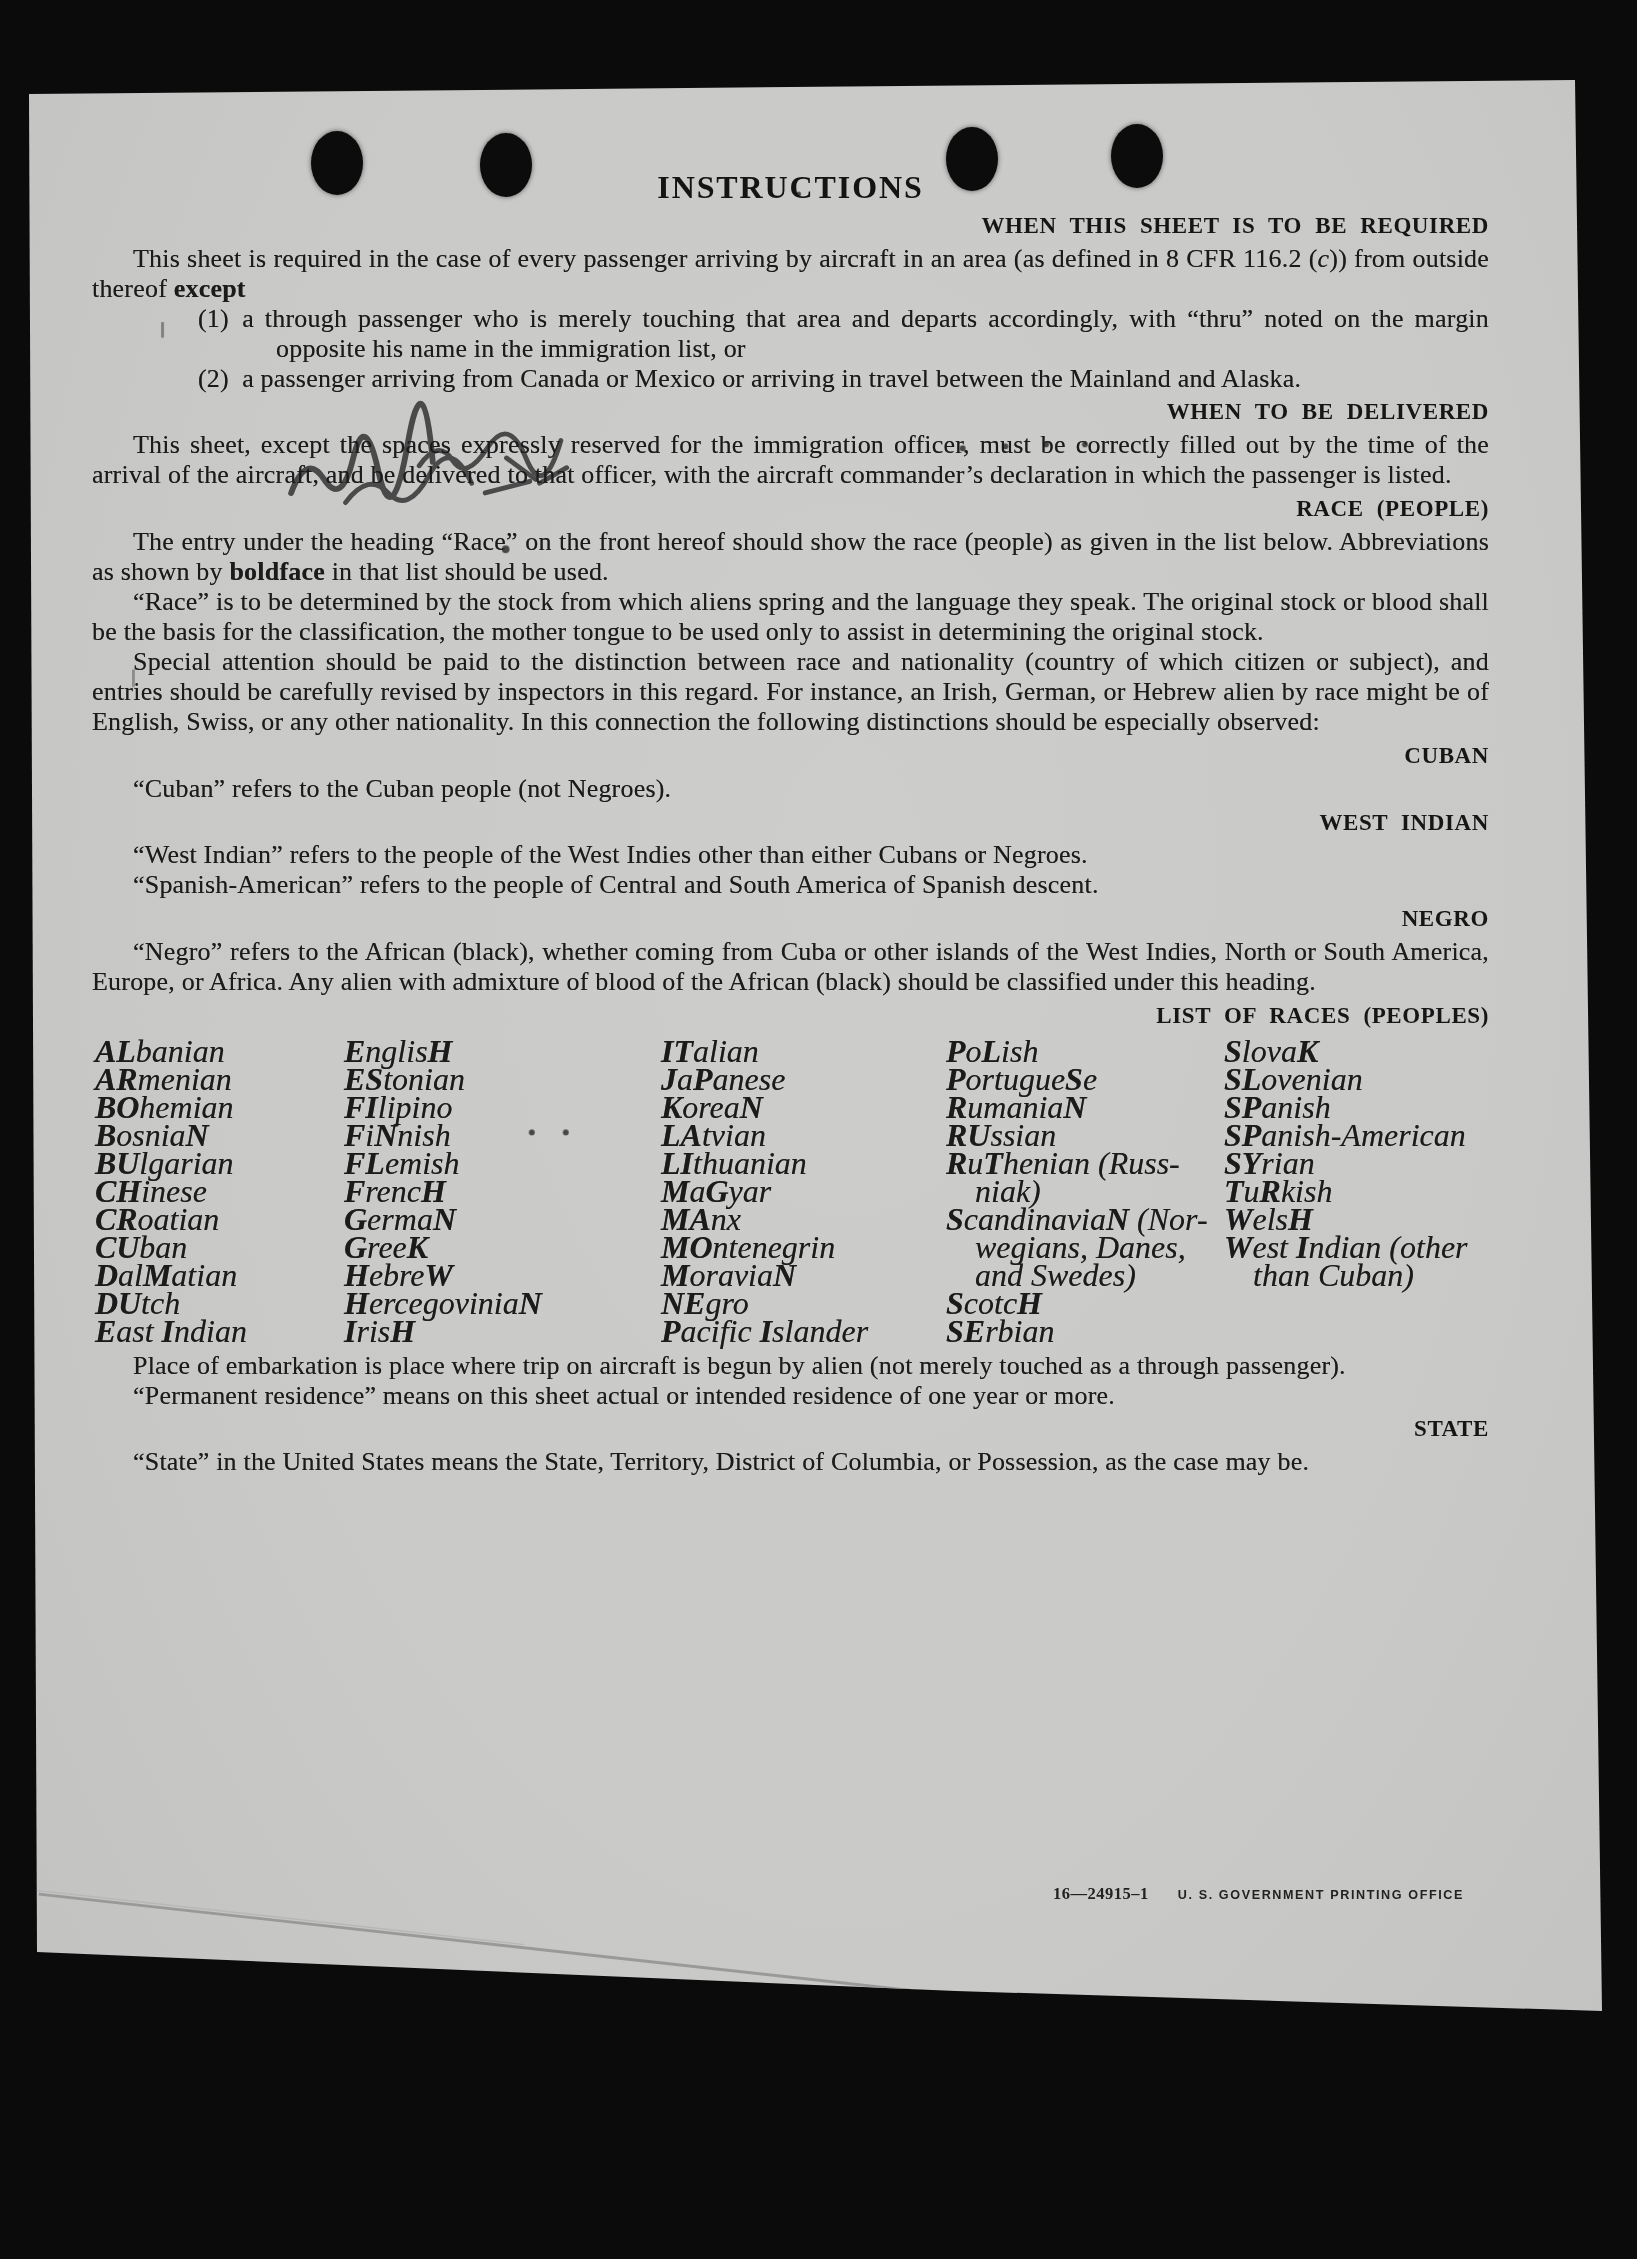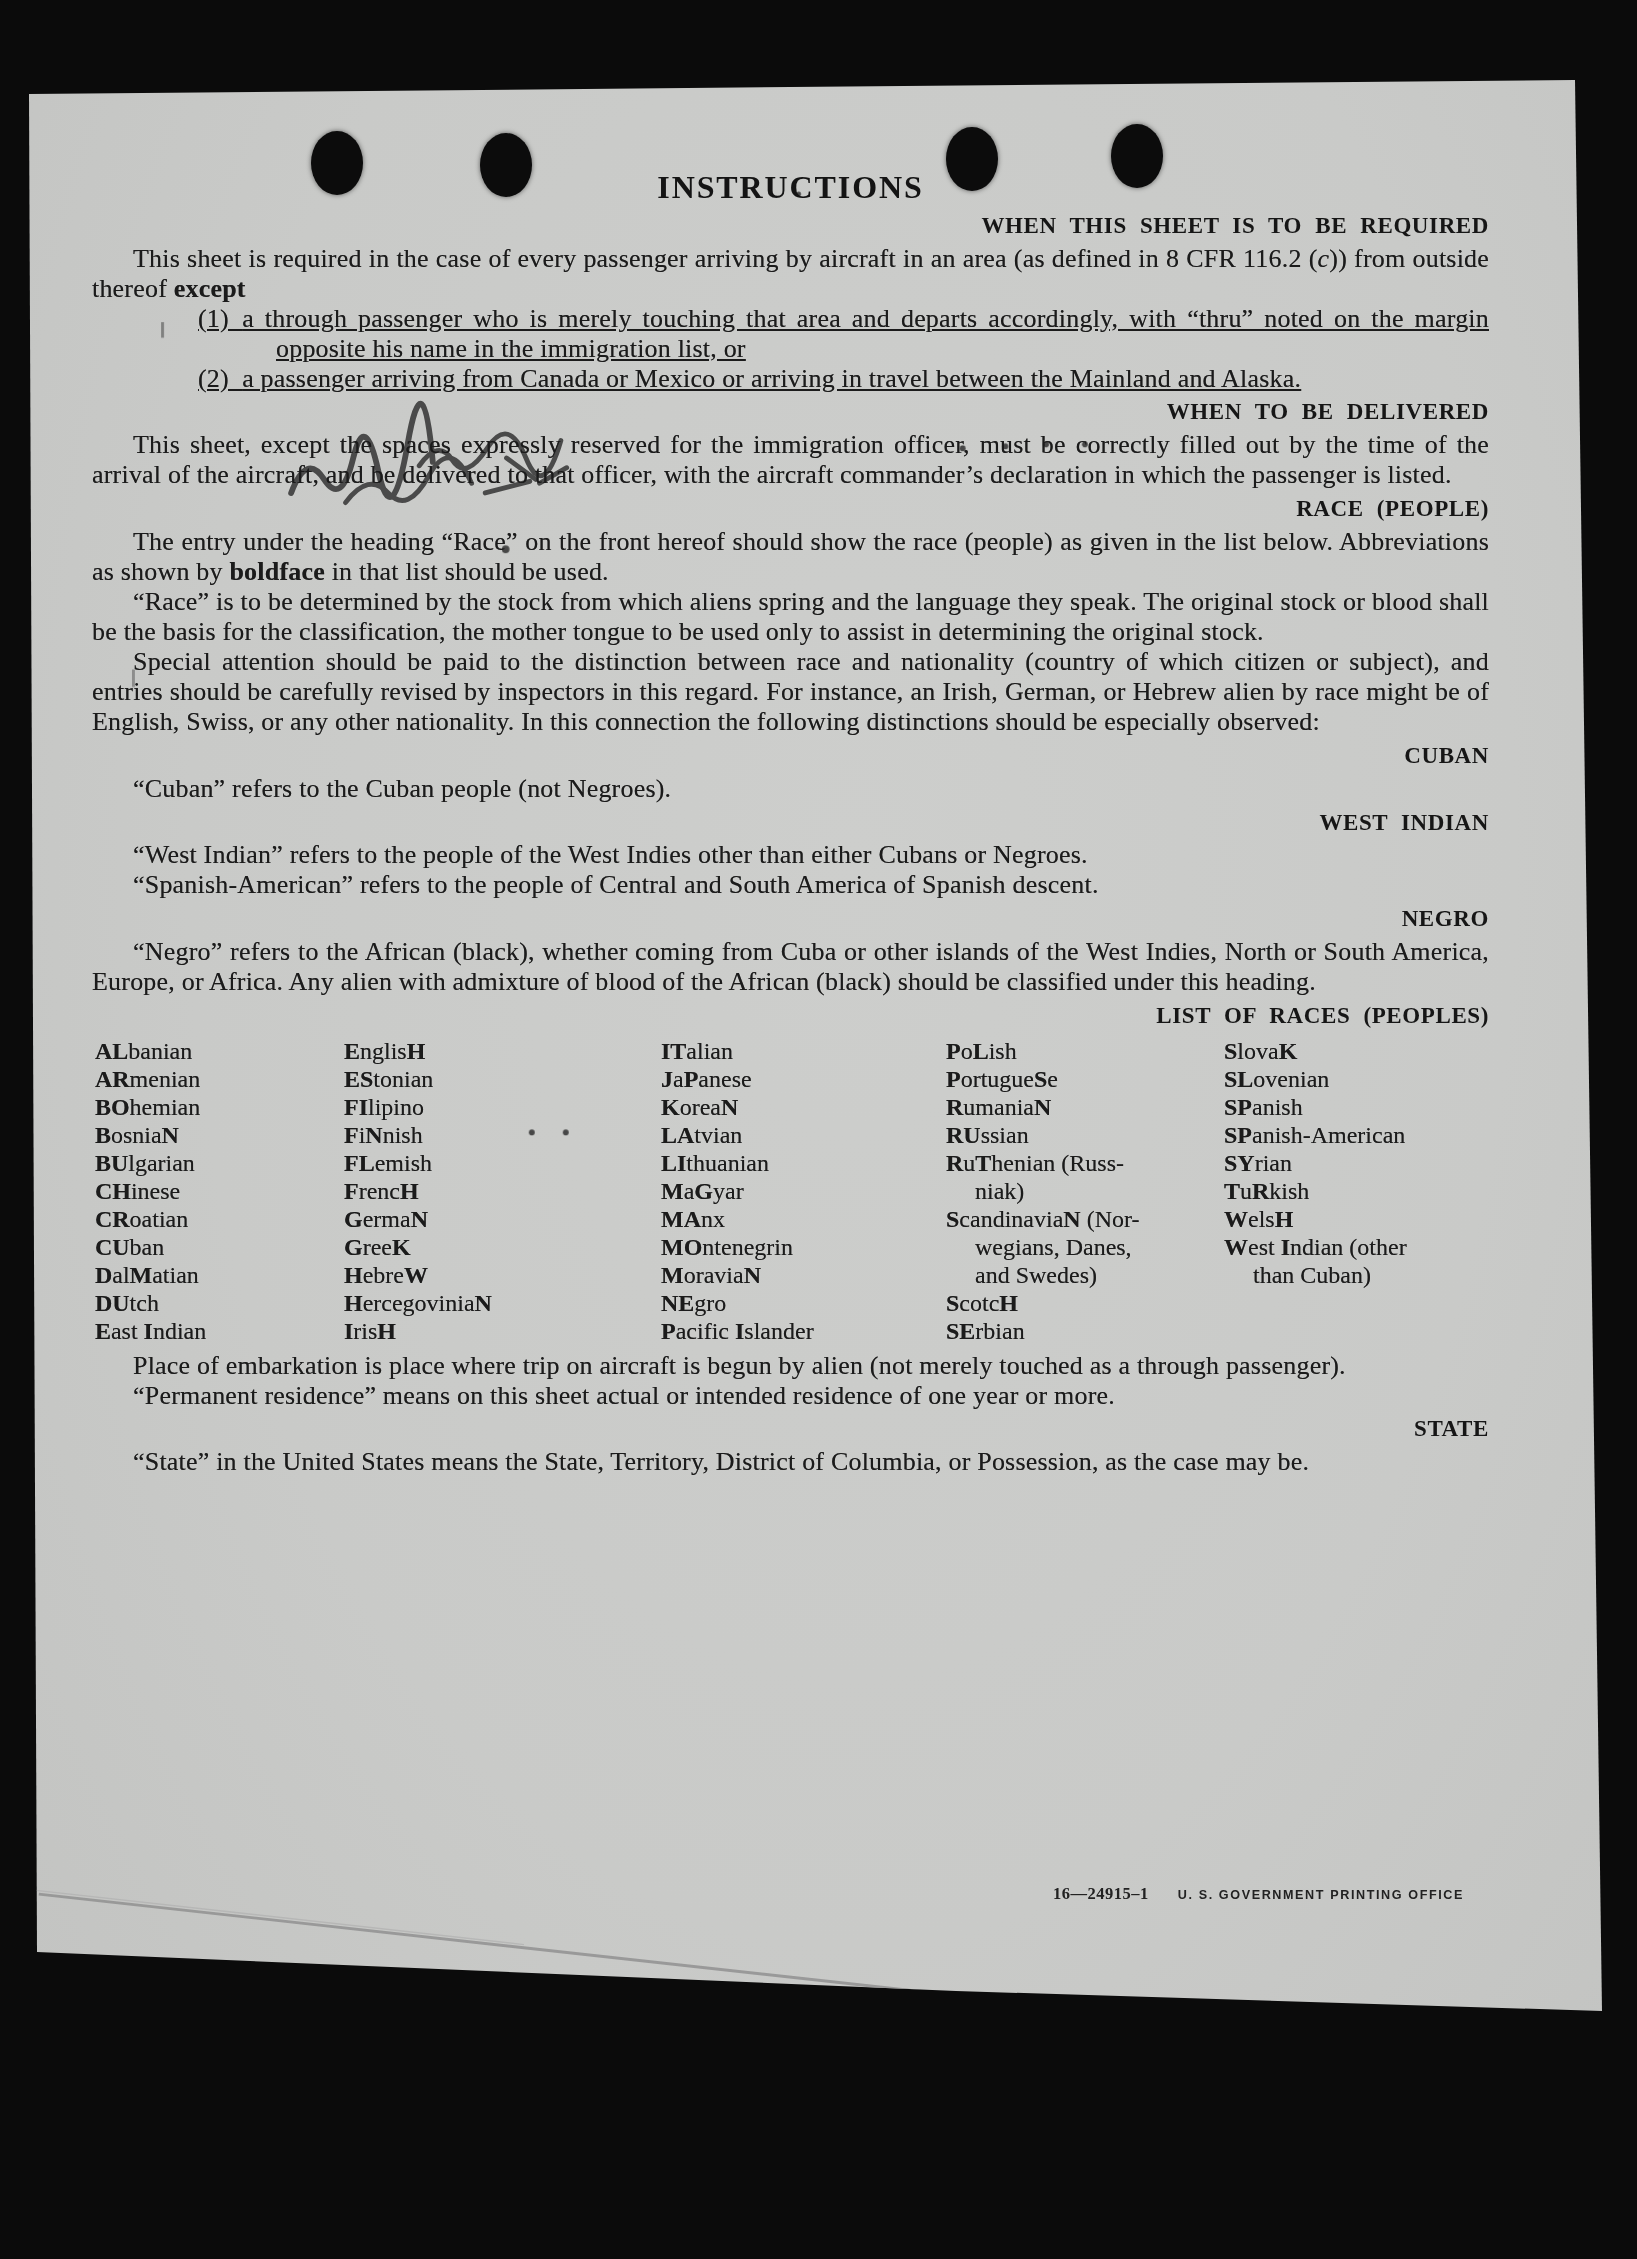--- a/index.html
+++ b/index.html
@@ -9,25 +9,25 @@
          background:radial-gradient(ellipse at 52% 38%, #cdcecc 0%, #c9cac8 55%, #c1c2c0 100%);
          clip-path:polygon(29px 94px,1575px 80px,1602px 2011px,956px 1991px,37px 1952px);}
   .hole{position:absolute;width:52px;height:64px;border-radius:50%;background:#0c0c0c;
         box-shadow:0 0 4.9px rgba(0,0,0,.55);}
   #doc-flow{position:absolute;left:92px;top:170px;width:1397px;color:#1b1b1b;}
   .h1{font-size:32px;line-height:35px;font-weight:700;text-align:center;letter-spacing:1.9px;margin:0 0 7.8px;color:#141414;}
   .h2{font-size:23px;line-height:26px;font-weight:700;text-align:right;letter-spacing:0.6px;word-spacing:6.8px;
       margin:5.8px 0 4.9px;color:#161616;}
   p.doc{font-size:26px;line-height:30px;margin:0;text-align:justify;text-indent:41px;letter-spacing:0.2px;
         text-shadow:0 0 0.6px rgba(25,25,25,.55);}
-  p.li{margin-left:184px;text-indent:-78px;text-decoration:underline;}
+  p.li{margin-left:184px;text-indent:-78px;}
   .b{font-weight:700;}
   .i{font-style:italic;}
-  .races{position:relative;height:312px;margin:7.8px 0 1.9px;font-size:24px;line-height:28px;
-         text-shadow:0 0 0.6px rgba(25,25,25,.55);}
+  .races{position:relative;height:312px;margin:7.8px 0 1.9px;font-size:32px;line-height:28px;
+         text-shadow:0 0 0.6px rgba(25,25,25,.55);font-style:italic;}
   .race-col{position:absolute;top:0;white-space:nowrap;}
   .race-col.c0{left:2.9px;}  .race-col.c1{left:252px;} .race-col.c2{left:569px;}
   .race-col.c3{left:854px;} .race-col.c4{left:1132px;}
   .race-line.wrap{padding-left:29px;}
   .footer{position:absolute;left:1053px;top:1884px;color:#222;white-space:nowrap;}
   .footer .code{font:700 16.5px "Liberation Serif","DejaVu Serif",serif;letter-spacing:0.5px;}
   .footer .office{font:700 12.6px "Liberation Sans","DejaVu Sans",sans-serif;letter-spacing:1.6px;margin-left:29px;}
   .overlay{position:absolute;left:0;top:0;pointer-events:none;}
 </style>
 </head>

